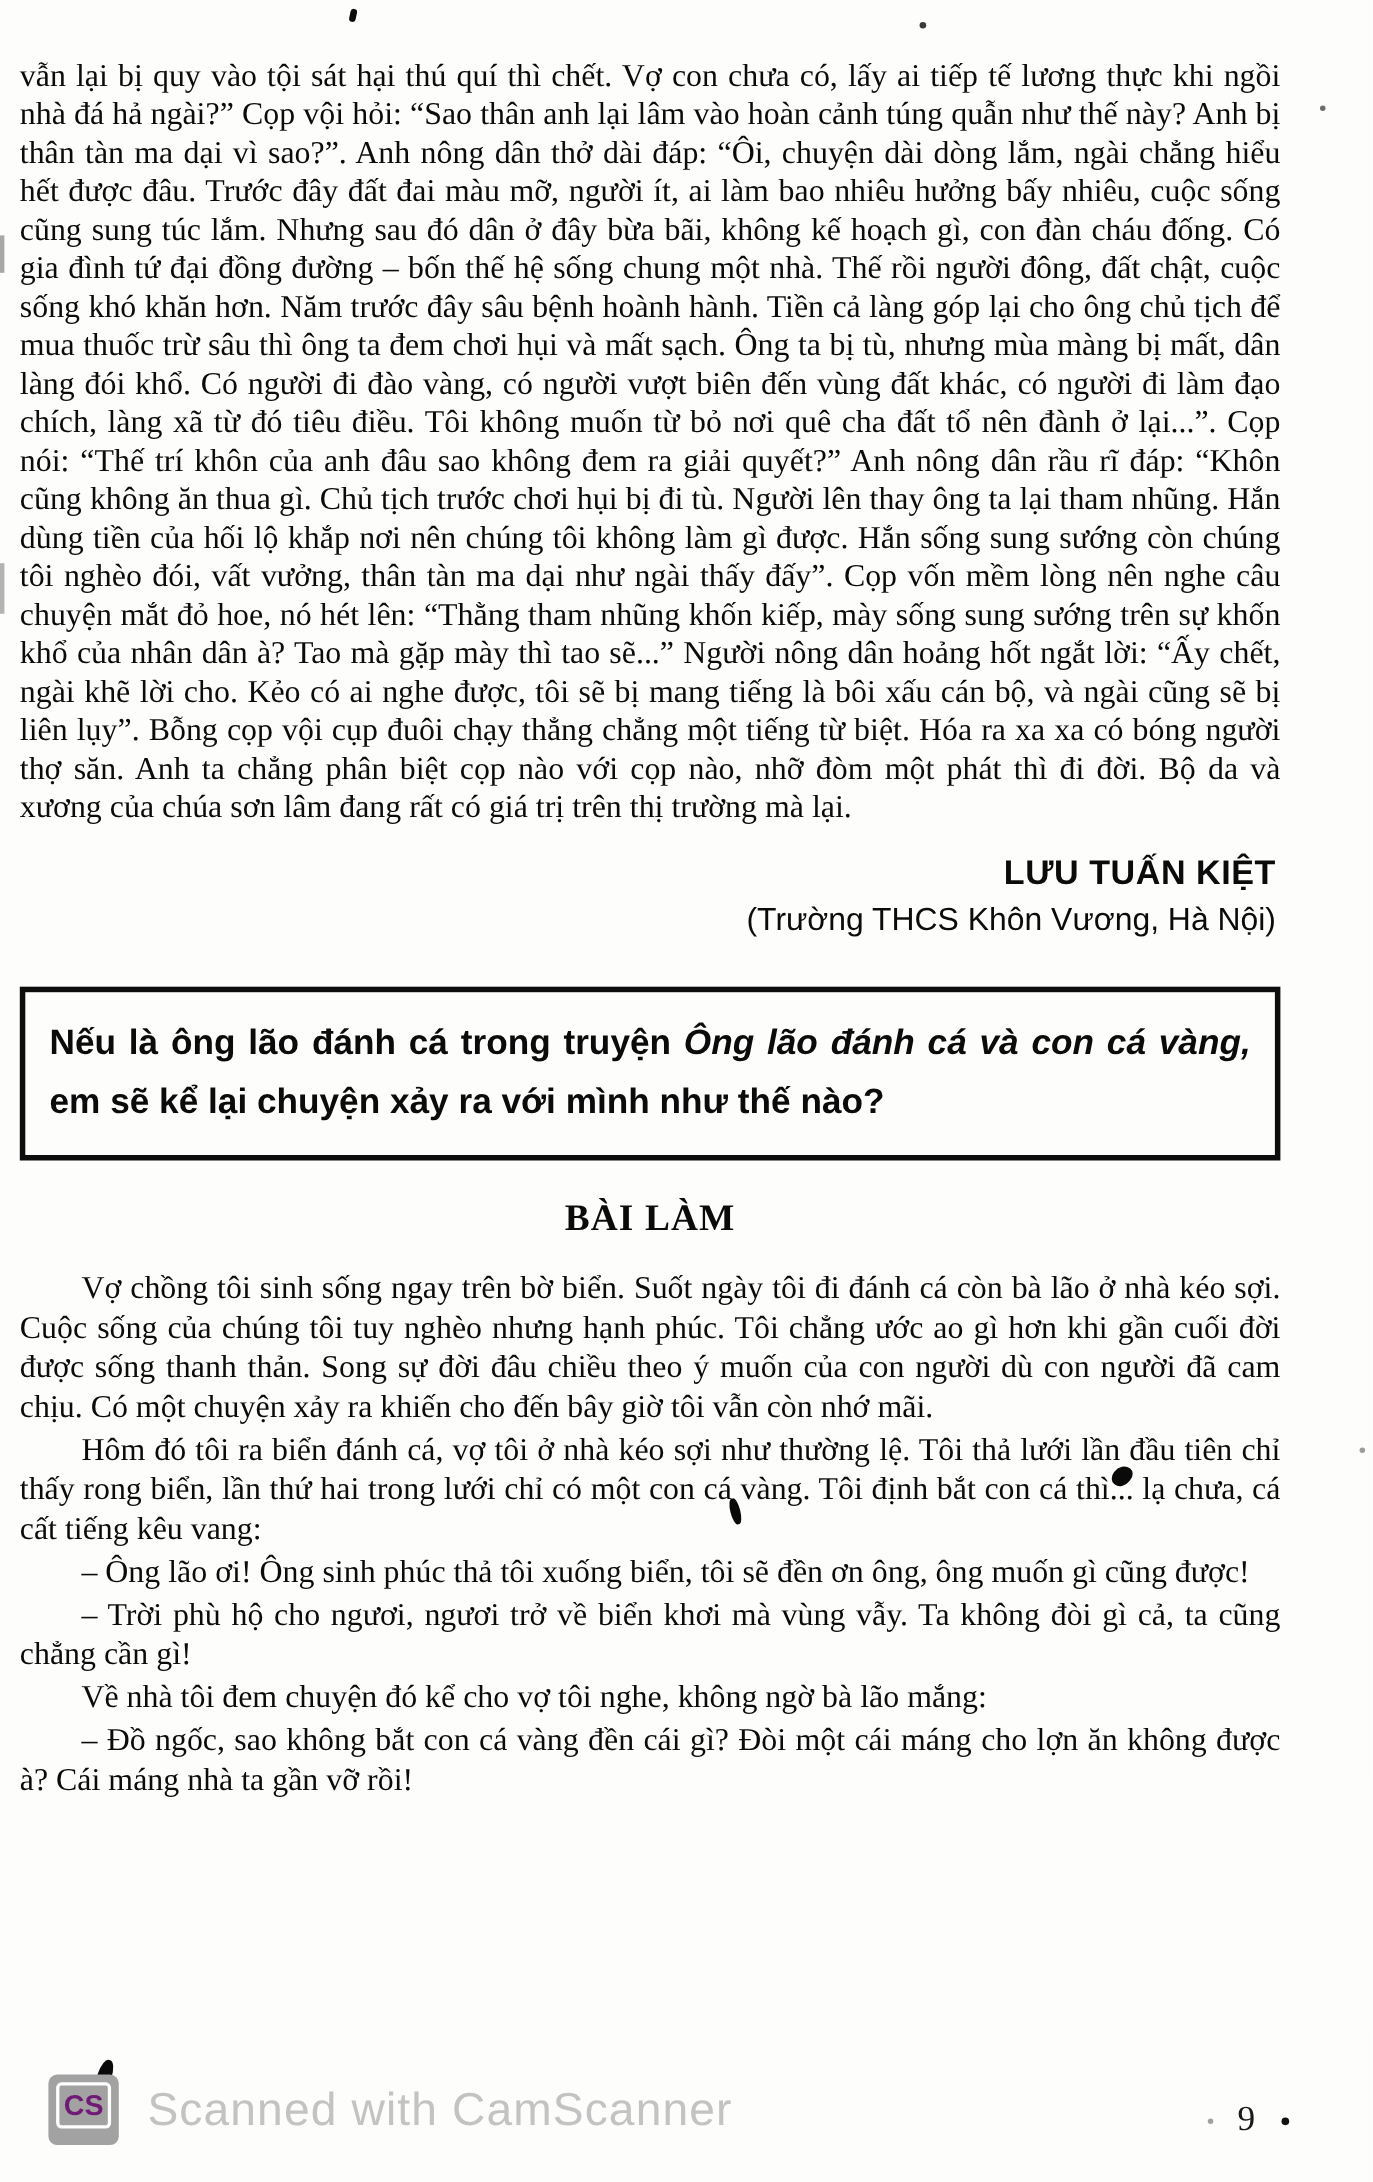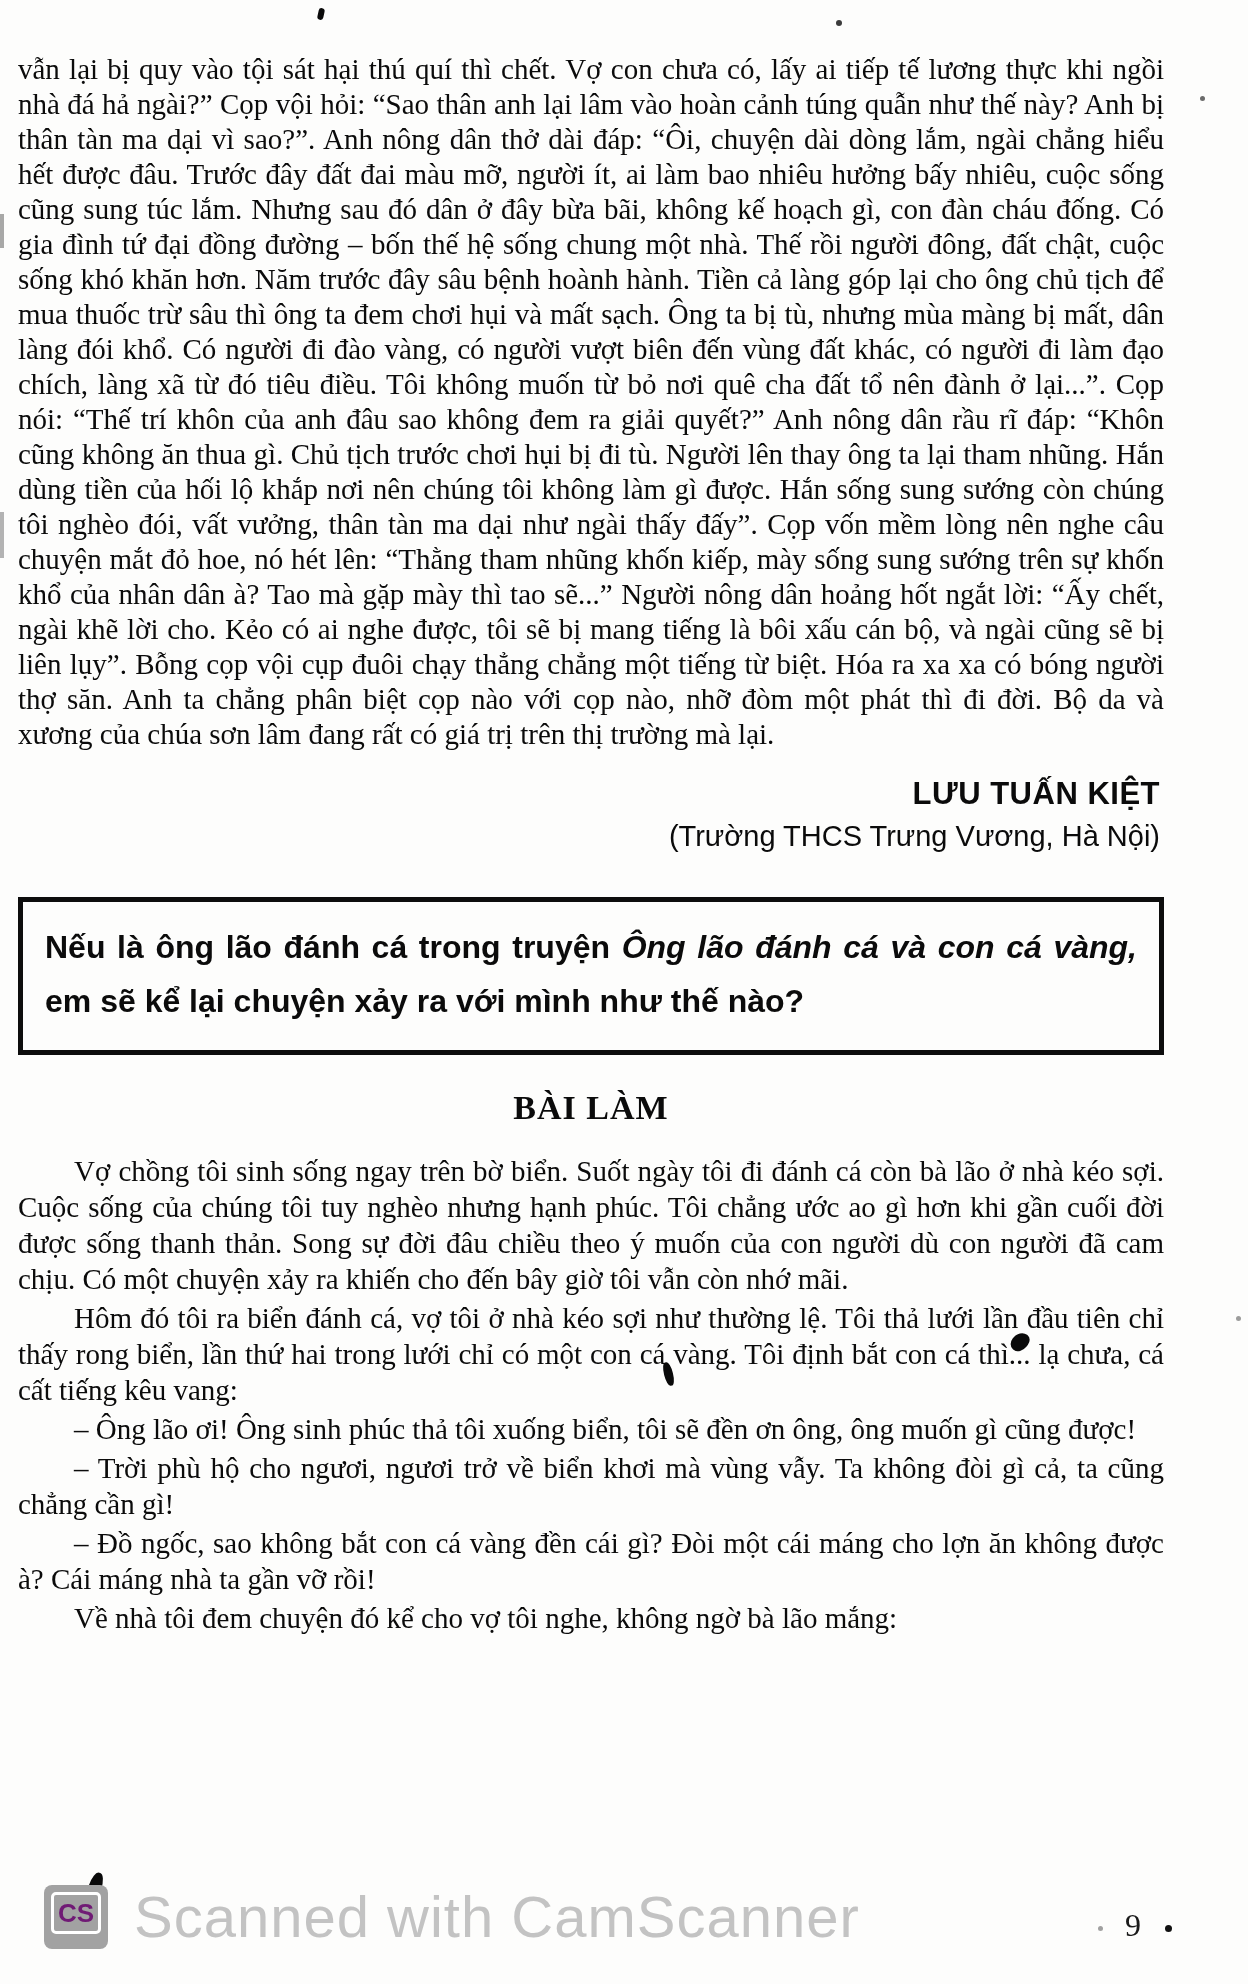--- a/index.html
+++ b/index.html
@@ -57,21 +57,21 @@
   .cs-logo .cs-inner{
     margin:7px 7px 0 7px;height:36px;
     border:3px solid #fff;border-radius:5px;
     display:flex;align-items:center;justify-content:center;
     color:#701a75;font-family:"Liberation Sans","DejaVu Sans",sans-serif;
     font-weight:bold;font-size:26px;line-height:1;
   }
   .watermark-text{
     margin-left:26px;
     font-family:"Liberation Sans","DejaVu Sans",sans-serif;
-    font-size:58px;color:#c3c3c3;letter-spacing:1px;
+    font-size:42px;color:#c3c3c3;letter-spacing:1px;
   }
   .page-number{
     position:absolute;right:76px;bottom:40px;
     font-size:32px;color:#1a1a1a;
   }
   .page-number::before{
     content:"";display:inline-block;width:5px;height:5px;border-radius:50%;
     background:#555;opacity:.55;margin-right:22px;vertical-align:middle;
   }
   .page-number::after{
@@ -94,33 +94,33 @@
 <body>
 
 <div class="page">
 
   <div class="content">
 
     <p class="story">vẫn lại bị quy vào tội sát hại thú quí thì chết. Vợ con chưa có, lấy ai tiếp tế lương thực khi ngồi nhà đá hả ngài?” Cọp vội hỏi: “Sao thân anh lại lâm vào hoàn cảnh túng quẫn như thế này? Anh bị thân tàn ma dại vì sao?”. Anh nông dân thở dài đáp: “Ôi, chuyện dài dòng lắm, ngài chẳng hiểu hết được đâu. Trước đây đất đai màu mỡ, người ít, ai làm bao nhiêu hưởng bấy nhiêu, cuộc sống cũng sung túc lắm. Nhưng sau đó dân ở đây bừa bãi, không kế hoạch gì, con đàn cháu đống. Có gia đình tứ đại đồng đường – bốn thế hệ sống chung một nhà. Thế rồi người đông, đất chật, cuộc sống khó khăn hơn. Năm trước đây sâu bệnh hoành hành. Tiền cả làng góp lại cho ông chủ tịch để mua thuốc trừ sâu thì ông ta đem chơi hụi và mất sạch. Ông ta bị tù, nhưng mùa màng bị mất, dân làng đói khổ. Có người đi đào vàng, có người vượt biên đến vùng đất khác, có người đi làm đạo chích, làng xã từ đó tiêu điều. Tôi không muốn từ bỏ nơi quê cha đất tổ nên đành ở lại...”. Cọp nói: “Thế trí khôn của anh đâu sao không đem ra giải quyết?” Anh nông dân rầu rĩ đáp: “Khôn cũng không ăn thua gì. Chủ tịch trước chơi hụi bị đi tù. Người lên thay ông ta lại tham nhũng. Hắn dùng tiền của hối lộ khắp nơi nên chúng tôi không làm gì được. Hắn sống sung sướng còn chúng tôi nghèo đói, vất vưởng, thân tàn ma dại như ngài thấy đấy”. Cọp vốn mềm lòng nên nghe câu chuyện mắt đỏ hoe, nó hét lên: “Thằng tham nhũng khốn kiếp, mày sống sung sướng trên sự khốn khổ của nhân dân à? Tao mà gặp mày thì tao sẽ...” Người nông dân hoảng hốt ngắt lời: “Ấy chết, ngài khẽ lời cho. Kẻo có ai nghe được, tôi sẽ bị mang tiếng là bôi xấu cán bộ, và ngài cũng sẽ bị liên lụy”. Bỗng cọp vội cụp đuôi chạy thẳng chẳng một tiếng từ biệt. Hóa ra xa xa có bóng người thợ săn. Anh ta chẳng phân biệt cọp nào với cọp nào, nhỡ đòm một phát thì đi đời. Bộ da và xương của chúa sơn lâm đang rất có giá trị trên thị trường mà lại.</p>
 
     <div class="author-block">
       <div class="author-name">LƯU TUẤN KIỆT</div>
-      <div class="author-school">(Trường THCS Trưng Vương, Hà Nội)</div>
+      <div class="author-school">(Trường THCS Khôn Vương, Hà Nội)</div>
     </div>
 
     <div class="prompt-box"><span>Nếu là ông lão đánh cá trong truyện </span><span class="story-title">Ông lão đánh cá và con cá vàng,</span><span> em sẽ kể lại chuyện xảy ra với mình như thế nào?</span></div>
 
     <h2 class="essay-heading">BÀI LÀM</h2>
 
     <p class="essay-p">Vợ chồng tôi sinh sống ngay trên bờ biển. Suốt ngày tôi đi đánh cá còn bà lão ở nhà kéo sợi. Cuộc sống của chúng tôi tuy nghèo nhưng hạnh phúc. Tôi chẳng ước ao gì hơn khi gần cuối đời được sống thanh thản. Song sự đời đâu chiều theo ý muốn của con người dù con người đã cam chịu. Có một chuyện xảy ra khiến cho đến bây giờ tôi vẫn còn nhớ mãi.</p>
     <p class="essay-p">Hôm đó tôi ra biển đánh cá, vợ tôi ở nhà kéo sợi như thường lệ. Tôi thả lưới lần đầu tiên chỉ thấy rong biển, lần thứ hai trong lưới chỉ có một con cá vàng. Tôi định bắt con cá thì... lạ chưa, cá cất tiếng kêu vang:</p>
     <p class="essay-p">– Ông lão ơi! Ông sinh phúc thả tôi xuống biển, tôi sẽ đền ơn ông, ông muốn gì cũng được!</p>
     <p class="essay-p">– Trời phù hộ cho ngươi, ngươi trở về biển khơi mà vùng vẫy. Ta không đòi gì cả, ta cũng chẳng cần gì!</p>
+    <p class="essay-p">Về nhà tôi đem chuyện đó kể cho vợ tôi nghe, không ngờ bà lão mắng:</p>
     <p class="essay-p">– Đồ ngốc, sao không bắt con cá vàng đền cái gì? Đòi một cái máng cho lợn ăn không được à? Cái máng nhà ta gần vỡ rồi!</p>
-    <p class="essay-p">Về nhà tôi đem chuyện đó kể cho vợ tôi nghe, không ngờ bà lão mắng:</p>
 
   </div>
 
   <div class="artifact blob-1"></div>
   <div class="artifact blob-2"></div>
   <div class="artifact blob-3"></div>
   <div class="artifact speck-1"></div>
   <div class="artifact speck-2"></div>
   <div class="artifact speck-3"></div>
   <div class="artifact edge-1"></div>

